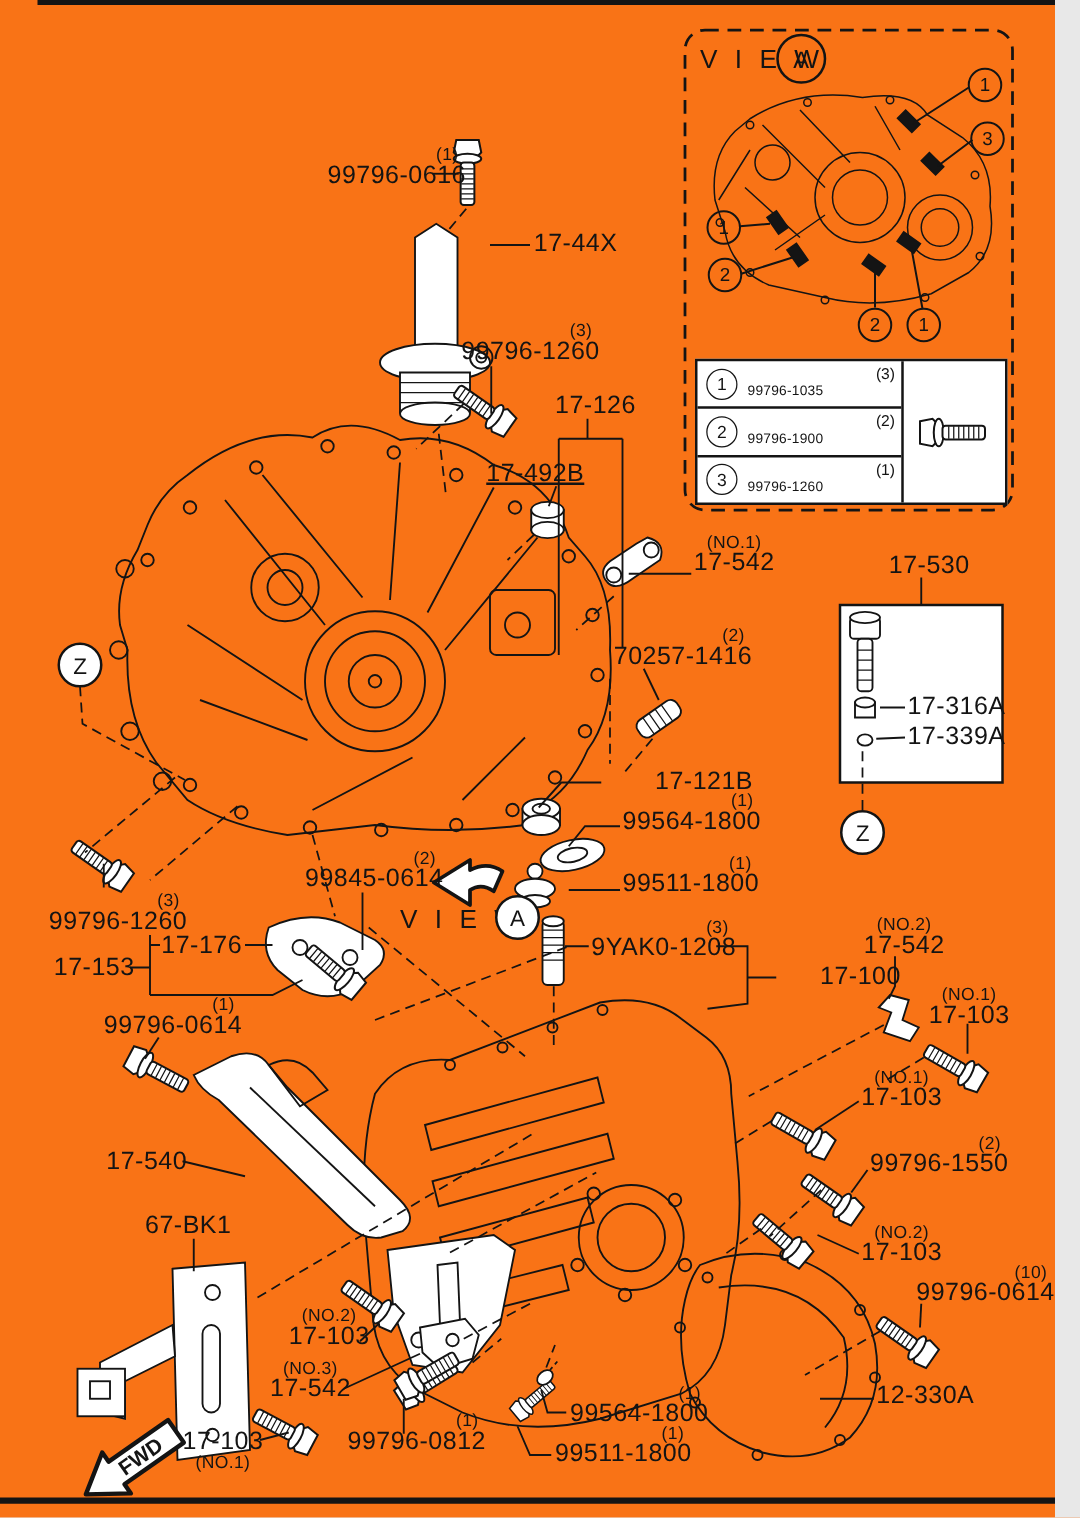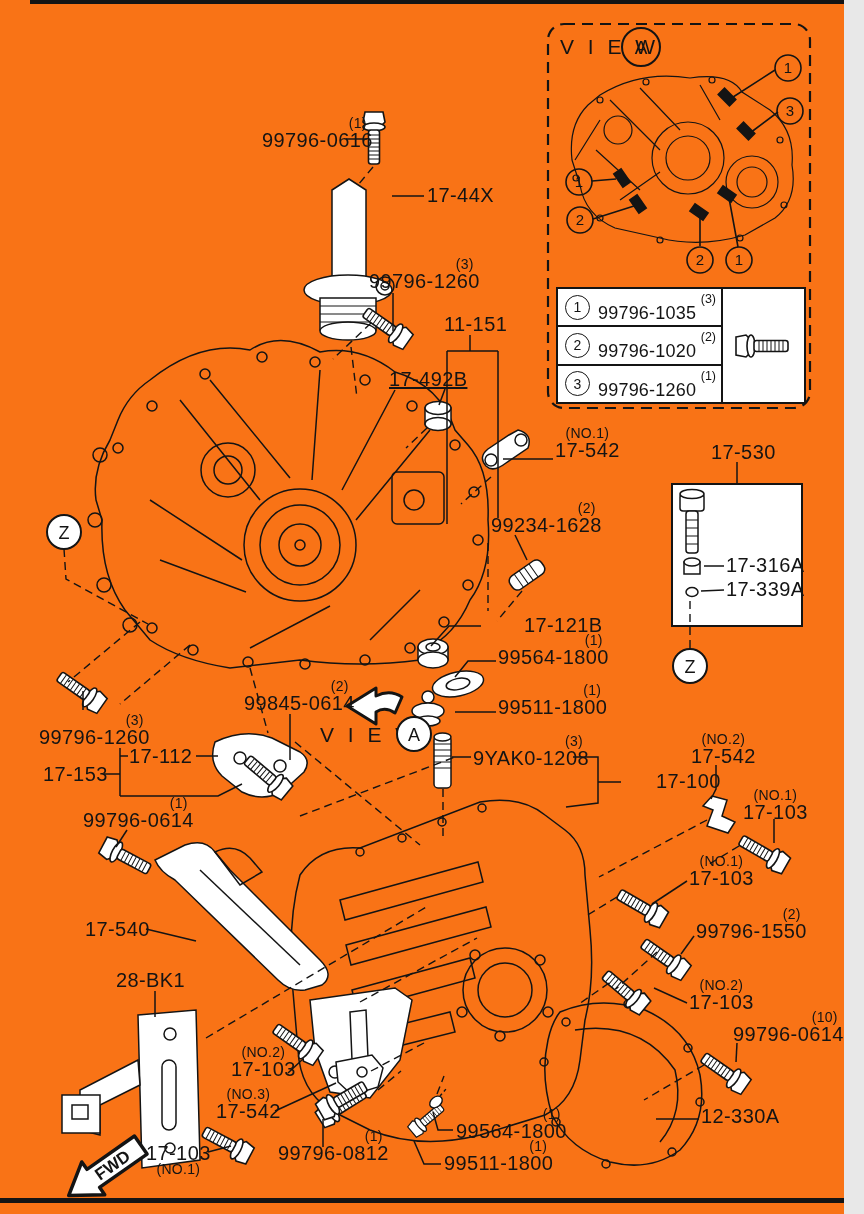--- a/index.html
+++ b/index.html
@@ -16,21 +16,21 @@
   #fastener-table{position:absolute;left:556px;top:287px;width:250px;height:117px;
      border:2.5px solid #141414;display:flex;background:#fff;box-sizing:border-box;}
   #ft-left{width:163px;display:flex;flex-direction:column;border-right:2px solid #141414;}
   .ft-row{flex:1;display:flex;align-items:center;border-bottom:2px solid #141414;}
   .ft-row:last-child{border-bottom:none;}
   .ft-circle{width:23px;height:23px;border:1.7px solid #141414;border-radius:50%;
      margin-left:7px;display:flex;align-items:center;justify-content:center;
      font-size:14px;flex:none;}
   .ft-texts{flex:1;display:flex;flex-direction:column;justify-content:center;padding-right:5px;}
   .ft-qty{font-size:12.5px;line-height:12px;text-align:right;}
-  .ft-part{font-size:18px;line-height:16px;text-align:left;padding-left:8px;letter-spacing:.2px;}
+  .ft-part{font-size:11px;line-height:16px;text-align:left;padding-left:8px;letter-spacing:.2px;}
   #ft-right{flex:1;display:flex;align-items:center;justify-content:center;}
 </style>
 </head>
 <body>
 
 <div id="page">
 
 <svg id="art" width="864" height="1214" viewBox="0 0 864 1214">
   <defs>
     <g id="bolt">
@@ -380,21 +380,21 @@
       <span class="ft-circle">1</span>
       <span class="ft-texts">
         <span class="ft-qty">(3)</span>
         <span class="ft-part">99796-1035</span>
       </span>
     </div>
     <div class="ft-row">
       <span class="ft-circle">2</span>
       <span class="ft-texts">
         <span class="ft-qty">(2)</span>
-        <span class="ft-part">99796-1020</span>
+        <span class="ft-part">99796-1900</span>
       </span>
     </div>
     <div class="ft-row">
       <span class="ft-circle">3</span>
       <span class="ft-texts">
         <span class="ft-qty">(1)</span>
         <span class="ft-part">99796-1260</span>
       </span>
     </div>
   </div>
@@ -411,32 +411,32 @@
         <div class="pnum">99796-0616</div>
       </div>
       <div class="plabel" style="left: 427px; top: 186px;">
         <div class="pnum">17-44X</div>
       </div>
       <div class="plabel" style="left: 369px; top: 257px;">
         <div class="qty right">(3)</div>
         <div class="pnum">99796-1260</div>
       </div>
       <div class="plabel" style="left: 444px; top: 315px;">
-        <div class="pnum">11-151</div>
+        <div class="pnum">17-126</div>
       </div>
       <div class="plabel" style="left: 389px; top: 370px; text-decoration: underline;">
         <div class="pnum">17-492B</div>
       </div>
       <div class="plabel" style="left: 555px; top: 426px;">
         <div class="qty center">(NO.1)</div>
         <div class="pnum">17-542</div>
       </div>
       <div class="plabel" style="left: 491px; top: 501px;">
         <div class="qty right">(2)</div>
-        <div class="pnum">99234-1628</div>
+        <div class="pnum">70257-1416</div>
       </div>
       <div class="plabel" style="left: 711px; top: 443px;">
         <div class="pnum">17-530</div>
       </div>
       <div class="plabel" style="left: 726px; top: 556px;">
         <div class="pnum">17-316A</div>
       </div>
       <div class="plabel" style="left: 726px; top: 580px;">
         <div class="pnum">17-339A</div>
       </div>
@@ -453,21 +453,21 @@
       </div>
       <div class="plabel" style="left: 244px; top: 679px;">
         <div class="qty right">(2)</div>
         <div class="pnum">99845-0614</div>
       </div>
       <div class="plabel" style="left: 39px; top: 713px;">
         <div class="qty right">(3)</div>
         <div class="pnum">99796-1260</div>
       </div>
       <div class="plabel" style="left: 129px; top: 747px;">
-        <div class="pnum">17-112</div>
+        <div class="pnum">17-176</div>
       </div>
       <div class="plabel" style="left: 43px; top: 765px;">
         <div class="pnum">17-153</div>
       </div>
       <div class="plabel" style="left: 83px; top: 796px;">
         <div class="qty right">(1)</div>
         <div class="pnum">99796-0614</div>
       </div>
       <div class="plabel" style="left: 85px; top: 920px;">
         <div class="pnum">17-540</div>
@@ -500,21 +500,21 @@
         <div class="pnum">17-103</div>
       </div>
       <div class="plabel" style="left: 689px; top: 1010px; margin-left: 44px;">
         <div class="qty right">(10)</div>
         <div class="pnum">99796-0614</div>
       </div>
       <div class="plabel" style="left: 701px; top: 1107px;">
         <div class="pnum">12-330A</div>
       </div>
       <div class="plabel" style="left: 116px; top: 971px;">
-        <div class="pnum">28-BK1</div>
+        <div class="pnum">67-BK1</div>
       </div>
       <div class="plabel" style="left: 231px; top: 1045px;">
         <div class="qty center">(NO.2)</div>
         <div class="pnum">17-103</div>
       </div>
       <div class="plabel" style="left: 216px; top: 1087px;">
         <div class="qty center">(NO.3)</div>
         <div class="pnum">17-542</div>
       </div>
       <div class="plabel" style="left: 278px; top: 1129px;">

